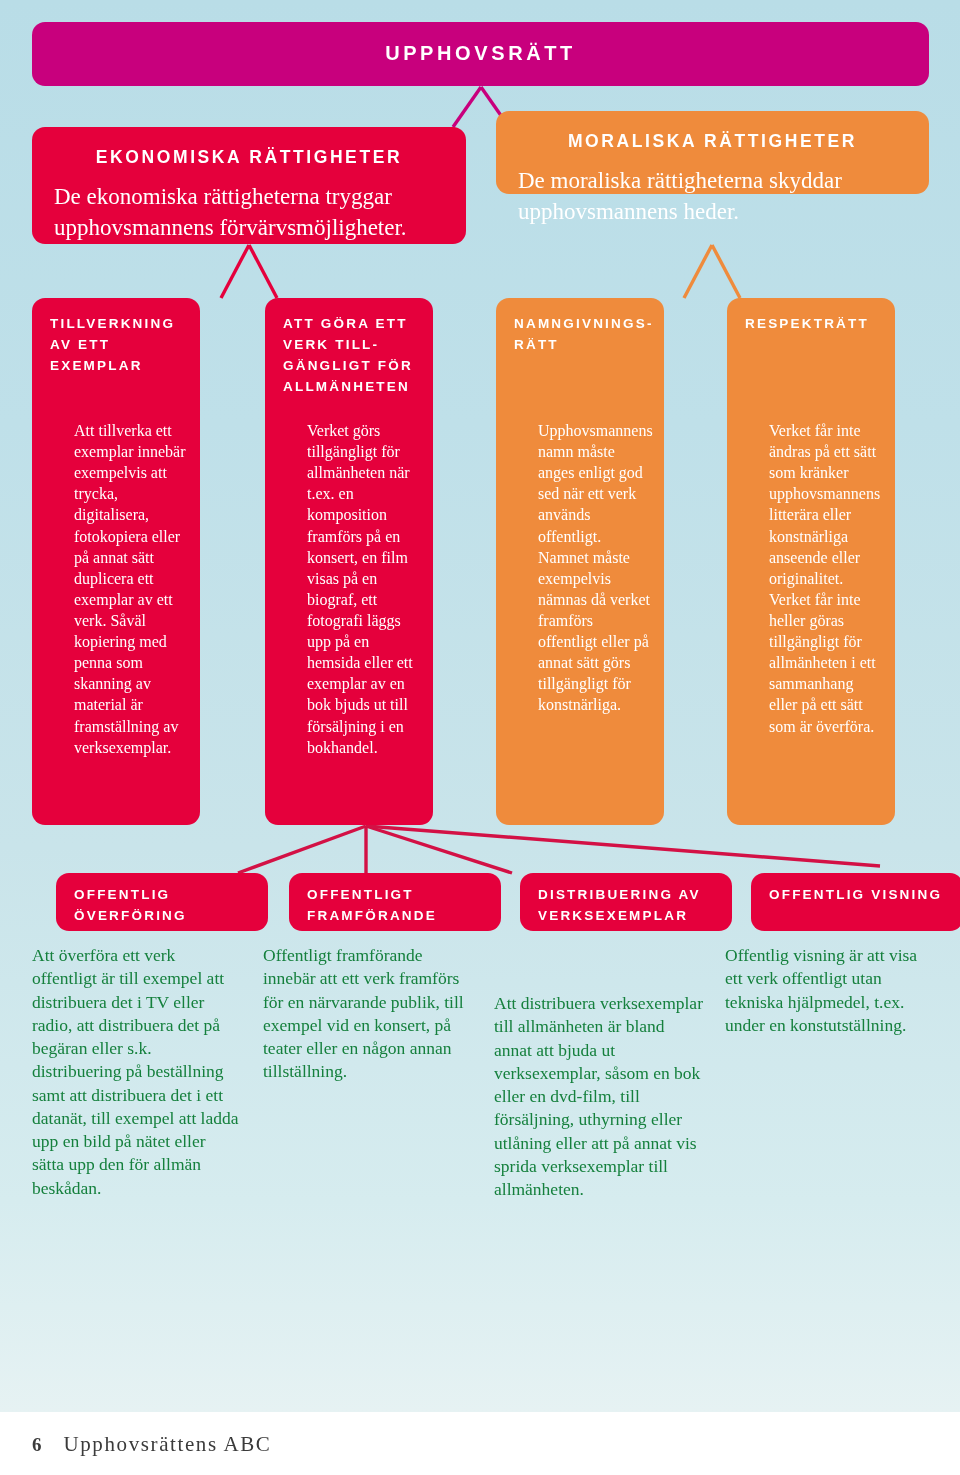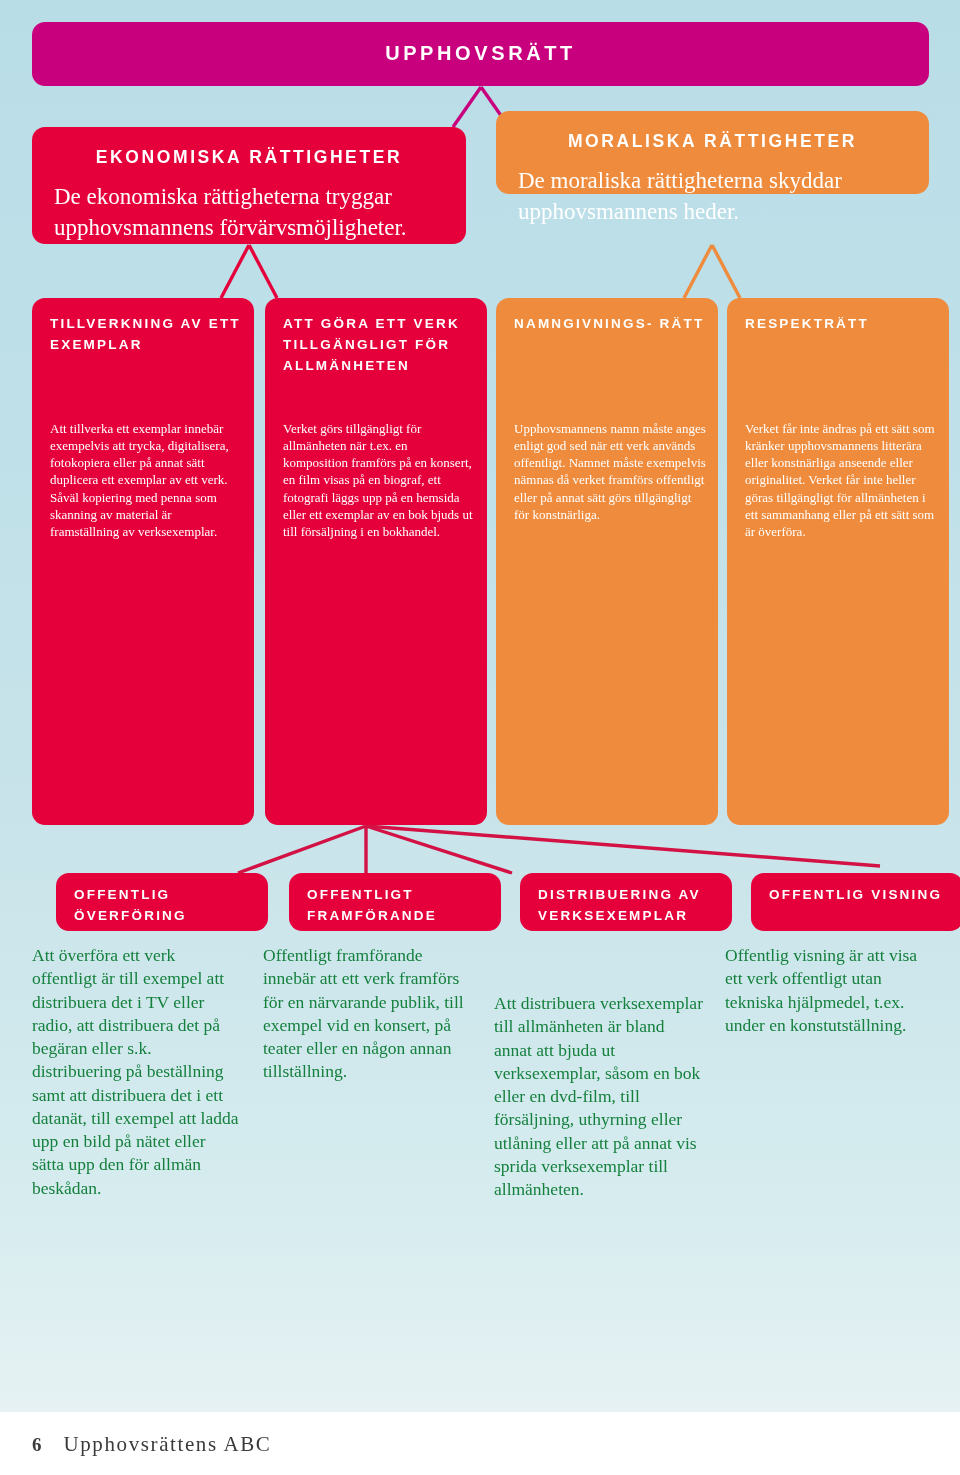--- a/index.html
+++ b/index.html
@@ -68,22 +68,23 @@
   }
   .title-lvl3 {
     font-family: "Liberation Sans", sans-serif;
     font-weight: bold;
     font-size: 13.5px;
     letter-spacing: 2.2px;
     line-height: 1.55;
   }
   .body-lvl3 {
     font-family: "Liberation Serif", serif;
-    font-size: 13px;
+    font-size: 16px;
     line-height: 1.32;
+    margin-left: 24px;
   }
   .title-lvl4 {
     font-family: "Liberation Sans", sans-serif;
     font-weight: bold;
     font-size: 13.5px;
     letter-spacing: 2.2px;
     line-height: 1.55;
   }
   .body-lvl4 {
     position: absolute;
@@ -106,21 +107,21 @@
   #box-moraliska {
     left: 496px; top: 111px; width: 433px; height: 83px;
   }
   .lvl2-head {
     text-align: center;
     margin-top: 20px;
   }
   .lvl2-sub { margin-top: 13px; padding: 0 22px; }
 
   
-  .lvl3 { top: 298px; width: 222px; height: 527px; }
+  .lvl3 { top: 298px; width: 168px; height: 527px; }
   #box-tillverkning { left: 32px; }
   #box-attgora      { left: 265px; padding-left: 17px; }
   #box-namngivning  { left: 496px; }
   #box-respektratt  { left: 727px; }
 
   .lvl3 .title-lvl3 { position: absolute; left: 18px; top: 16px; right: 12px; }
   .lvl3 .body-lvl3  { position: absolute; left: 18px; top: 122px; right: 12px; }
 
   
   .lvl4 { top: 873px; width: 212px; height: 58px; margin-left: 24px; }

